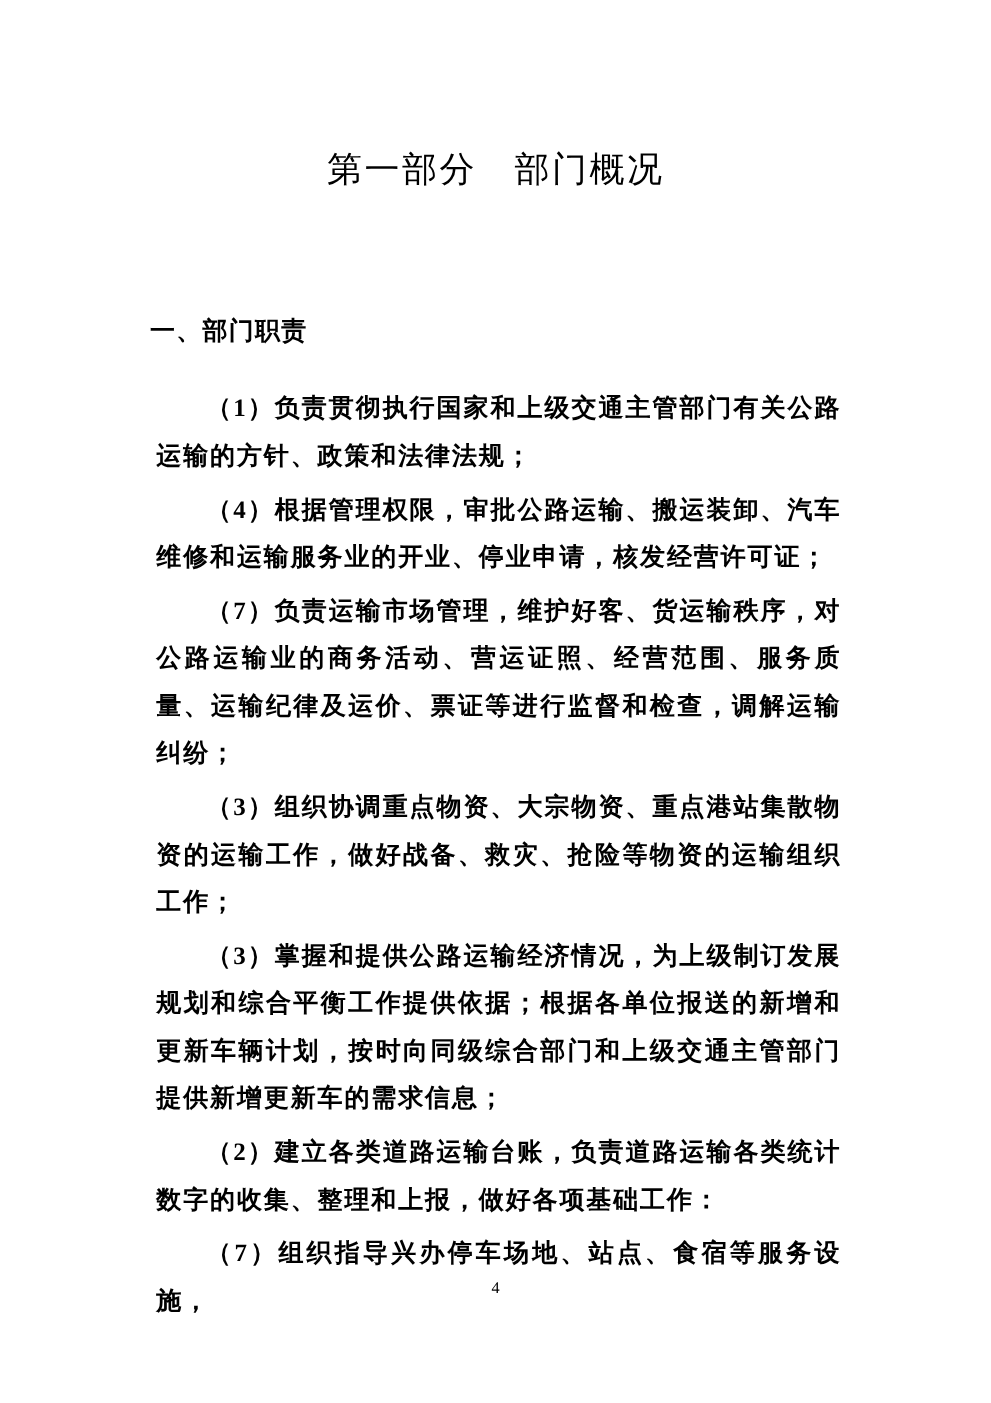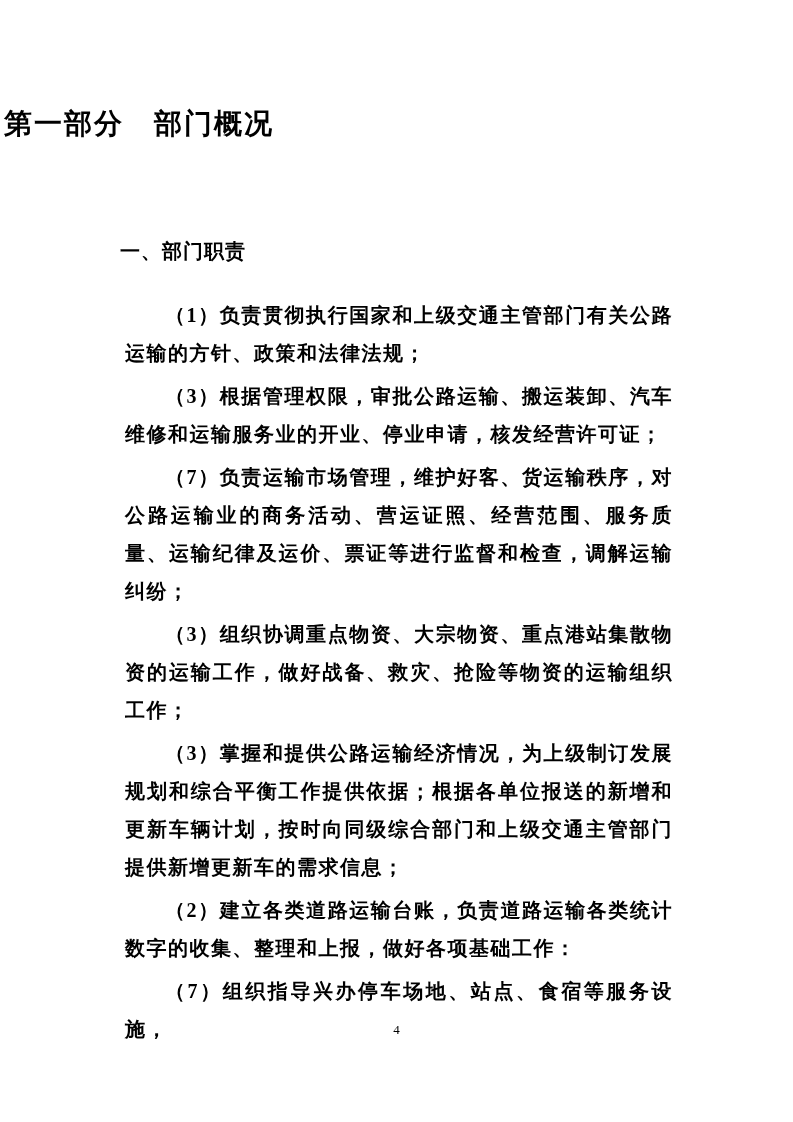--- a/index.html
+++ b/index.html
@@ -6,31 +6,32 @@
   .page {
     position: relative;
     width: 793px;
     height: 1122px;
     background: #ffffff;
     color: #000000;
     font-family: "Liberation Serif", serif;
     overflow: hidden;
   }
   .doc-title {
-    margin: 4px;
+    margin: 16px;
     padding-top: 100px;
+    text-align: center;
     font-family: "Liberation Sans", sans-serif;
-    font-weight: bold;
+    font-weight: normal;
     font-size: 28px;
     line-height: 40px;
     letter-spacing: 2px;
   }
   .section-heading {
     margin: 95px 0 0 120px;
-    font-family: Liberation Mono, monospace;
+    font-family: Liberation Sans, sans-serif;
     font-weight: bold;
     font-size: 20px;
     line-height: 28px;
     letter-spacing: 1px;
   }
   .doc-body {
     margin: 29px 0 0 120px;
     width: 558px;
     font-size: 20px;
     line-height: 38px;
@@ -55,21 +56,21 @@
 </head>
 <body>
 
 <div class="page">
   <h1 class="doc-title">第一部分　部门概况</h1>
 
   <h2 class="section-heading">一、部门职责</h2>
 
   <div class="doc-body">
     <p>（1）负责贯彻执行国家和上级交通主管部门有关公路运输的方针、政策和法律法规；</p>
-    <p>（3）根据管理权限，审批公路运输、搬运装卸、汽车维修和运输服务业的开业、停业申请，核发经营许可证；</p>
+    <p>（4）根据管理权限，审批公路运输、搬运装卸、汽车维修和运输服务业的开业、停业申请，核发经营许可证；</p>
     <p>（7）负责运输市场管理，维护好客、货运输秩序，对公路运输业的商务活动、营运证照、经营范围、服务质量、运输纪律及运价、票证等进行监督和检查，调解运输纠纷；</p>
     <p>（3）组织协调重点物资、大宗物资、重点港站集散物资的运输工作，做好战备、救灾、抢险等物资的运输组织工作；</p>
     <p>（3）掌握和提供公路运输经济情况，为上级制订发展规划和综合平衡工作提供依据；根据各单位报送的新增和更新车辆计划，按时向同级综合部门和上级交通主管部门提供新增更新车的需求信息；</p>
     <p>（2）建立各类道路运输台账，负责道路运输各类统计数字的收集、整理和上报，做好各项基础工作：</p>
     <p>（7）组织指导兴办停车场地、站点、食宿等服务设施，</p>
   </div>
 
   <div class="page-number">4</div>
 </div>
 

